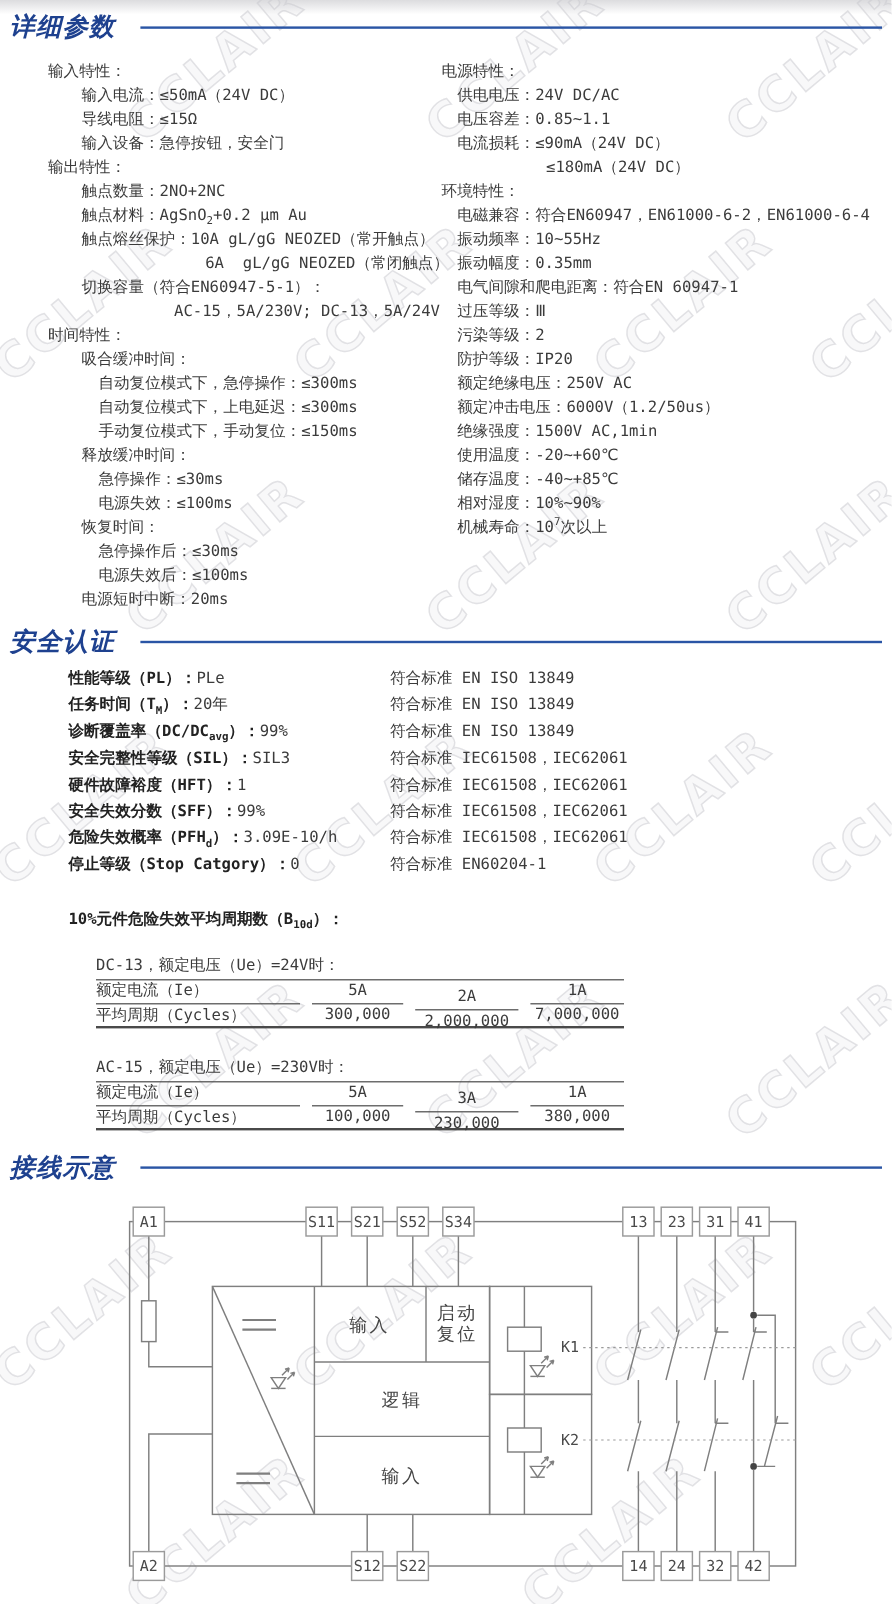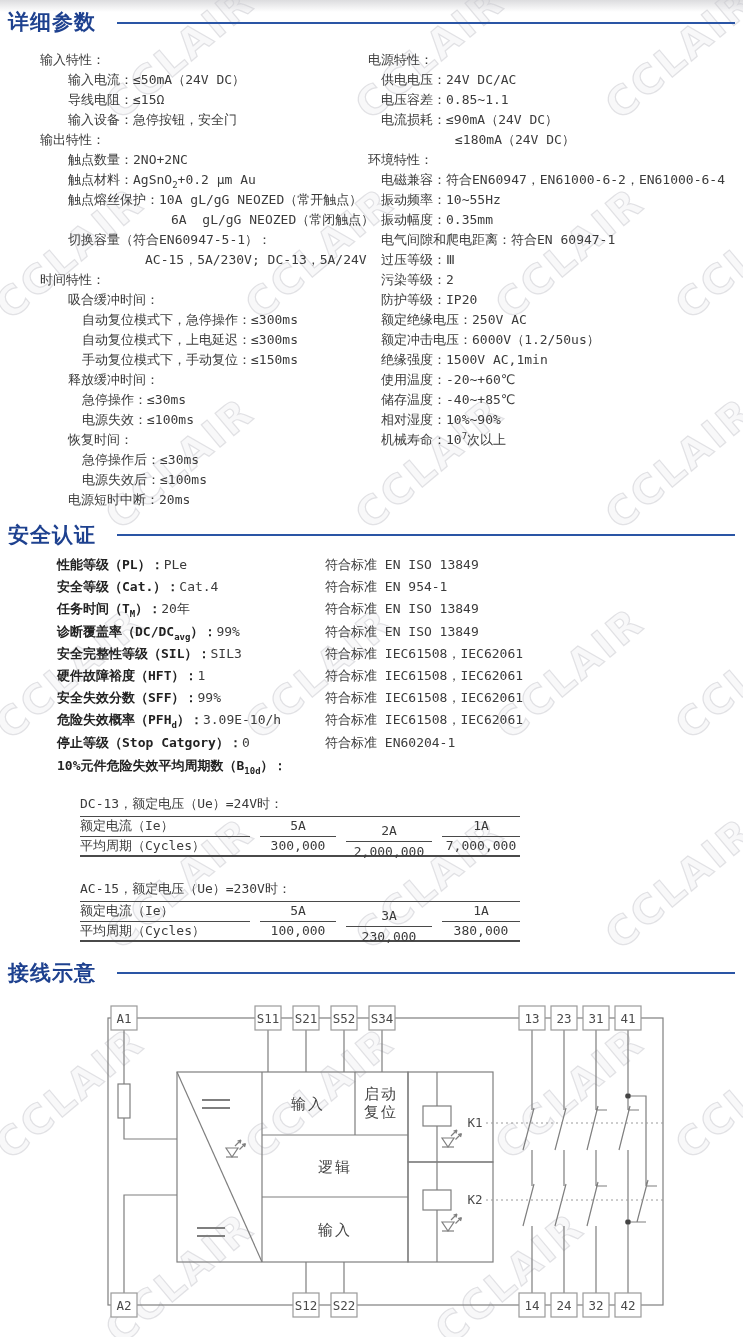--- a/index.html
+++ b/index.html
@@ -12,21 +12,21 @@
   .photo-edge{position:absolute;left:0;top:0;width:743px;height:12px;
     background:linear-gradient(180deg,rgba(185,185,190,0.5),rgba(255,255,255,0));}
   
   #wm-layer{position:absolute;inset:0;pointer-events:none;}
   .wm{position:absolute;font-family:"DejaVu Sans",sans-serif;font-weight:bold;
     font-size:40px;letter-spacing:3px;color:rgba(213,213,219,0.16);
     -webkit-text-stroke:1.2px rgba(199,199,206,0.5);
     transform:rotate(-40deg);white-space:nowrap;user-select:none;}
   
   .sec-title{position:absolute;left:8px;font-size:21px;font-weight:bold;color:#1e418f;
-    font-family:"DejaVu Sans",sans-serif;letter-spacing:1px;}
+    font-family:"DejaVu Sans",sans-serif;letter-spacing:1px;font-style:italic;}
   .t1{top:8px;} .t2{top:521px;} .t3{top:959px;}
   .sec-rule{position:absolute;left:117px;width:618px;height:2px;background:#2a55a5;}
   .r1{top:22px;} .r2{top:534px;} .r3{top:972px;}
   
   .param-col{position:absolute;top:50px;font-size:13px;line-height:20px;white-space:pre;}
   #params-left{left:40px;width:335px;}
   #params-right{left:368px;width:372px;}
   .param-line{height:20px;}
   sub,sup{font-size:9px;line-height:0;}
   
@@ -87,21 +87,20 @@
 
   <div class="sec-title t1">详细参数</div>
   <div class="sec-rule r1"></div>
   <div id="params-left" class="param-col"><div class="param-line" style="padding-left: 0px;">输入特性：</div><div class="param-line" style="padding-left: 28px;">输入电流：≤50mA（24V DC）</div><div class="param-line" style="padding-left: 28px;">导线电阻：≤15Ω</div><div class="param-line" style="padding-left: 28px;">输入设备：急停按钮，安全门</div><div class="param-line" style="padding-left: 0px;">输出特性：</div><div class="param-line" style="padding-left: 28px;">触点数量：2NO+2NC</div><div class="param-line" style="padding-left: 28px;">触点材料：AgSnO<sub>2</sub>+0.2 μm Au</div><div class="param-line" style="padding-left: 28px;">触点熔丝保护：10A gL/gG NEOZED（常开触点）</div><div class="param-line" style="padding-left: 131px;">6A  gL/gG NEOZED（常闭触点）</div><div class="param-line" style="padding-left: 28px;">切换容量（符合EN60947-5-1）：</div><div class="param-line" style="padding-left: 105px;">AC-15，5A/230V; DC-13，5A/24V</div><div class="param-line" style="padding-left: 0px;">时间特性：</div><div class="param-line" style="padding-left: 28px;">吸合缓冲时间：</div><div class="param-line" style="padding-left: 42px;">自动复位模式下，急停操作：≤300ms</div><div class="param-line" style="padding-left: 42px;">自动复位模式下，上电延迟：≤300ms</div><div class="param-line" style="padding-left: 42px;">手动复位模式下，手动复位：≤150ms</div><div class="param-line" style="padding-left: 28px;">释放缓冲时间：</div><div class="param-line" style="padding-left: 42px;">急停操作：≤30ms</div><div class="param-line" style="padding-left: 42px;">电源失效：≤100ms</div><div class="param-line" style="padding-left: 28px;">恢复时间：</div><div class="param-line" style="padding-left: 42px;">急停操作后：≤30ms</div><div class="param-line" style="padding-left: 42px;">电源失效后：≤100ms</div><div class="param-line" style="padding-left: 28px;">电源短时中断：20ms</div></div>
   <div id="params-right" class="param-col"><div class="param-line" style="padding-left: 0px;">电源特性：</div><div class="param-line" style="padding-left: 13px;">供电电压：24V DC/AC</div><div class="param-line" style="padding-left: 13px;">电压容差：0.85~1.1</div><div class="param-line" style="padding-left: 13px;">电流损耗：≤90mA（24V DC）</div><div class="param-line" style="padding-left: 87px;">≤180mA（24V DC）</div><div class="param-line" style="padding-left: 0px;">环境特性：</div><div class="param-line" style="padding-left: 13px;">电磁兼容：符合EN60947，EN61000-6-2，EN61000-6-4</div><div class="param-line" style="padding-left: 13px;">振动频率：10~55Hz</div><div class="param-line" style="padding-left: 13px;">振动幅度：0.35mm</div><div class="param-line" style="padding-left: 13px;">电气间隙和爬电距离：符合EN 60947-1</div><div class="param-line" style="padding-left: 13px;">过压等级：Ⅲ</div><div class="param-line" style="padding-left: 13px;">污染等级：2</div><div class="param-line" style="padding-left: 13px;">防护等级：IP20</div><div class="param-line" style="padding-left: 13px;">额定绝缘电压：250V AC</div><div class="param-line" style="padding-left: 13px;">额定冲击电压：6000V（1.2/50us）</div><div class="param-line" style="padding-left: 13px;">绝缘强度：1500V AC,1min</div><div class="param-line" style="padding-left: 13px;">使用温度：-20~+60℃</div><div class="param-line" style="padding-left: 13px;">储存温度：-40~+85℃</div><div class="param-line" style="padding-left: 13px;">相对湿度：10%~90%</div><div class="param-line" style="padding-left: 13px;">机械寿命：10<sup>7</sup>次以上</div></div>
 
   <div class="sec-title t2">安全认证</div>
   <div class="sec-rule r2"></div>
   <div id="safety-rows">
       <div class="safety-row"><span class="s-label">性能等级（PL）：</span><span class="s-value">PLe</span><span class="s-std">符合标准 EN ISO 13849</span></div>
-      <div class="safety-row"><span class="s-label">安全等级（Cat.）：</span><span class="s-value">Cat.4</span><span class="s-std">符合标准 EN 954-1</span></div>
       <div class="safety-row"><span class="s-label">任务时间（T<sub>M</sub>）：</span><span class="s-value">20年</span><span class="s-std">符合标准 EN ISO 13849</span></div>
       <div class="safety-row"><span class="s-label">诊断覆盖率（DC/DC<sub>avg</sub>）：</span><span class="s-value">99%</span><span class="s-std">符合标准 EN ISO 13849</span></div>
       <div class="safety-row"><span class="s-label">安全完整性等级（SIL）：</span><span class="s-value">SIL3</span><span class="s-std">符合标准 IEC61508，IEC62061</span></div>
       <div class="safety-row"><span class="s-label">硬件故障裕度（HFT）：</span><span class="s-value">1</span><span class="s-std">符合标准 IEC61508，IEC62061</span></div>
       <div class="safety-row"><span class="s-label">安全失效分数（SFF）：</span><span class="s-value">99%</span><span class="s-std">符合标准 IEC61508，IEC62061</span></div>
       <div class="safety-row"><span class="s-label">危险失效概率（PFH<sub>d</sub>）：</span><span class="s-value">3.09E-10/h</span><span class="s-std">符合标准 IEC61508，IEC62061</span></div>
       <div class="safety-row"><span class="s-label">停止等级（Stop Catgory）：</span><span class="s-value">0</span><span class="s-std">符合标准 EN60204-1</span></div>
     </div>
   <div id="safety-note" class="safety-note">10%元件危险失效平均周期数（B<sub>10d</sub>）：</div>
   <div id="rating-tables">

